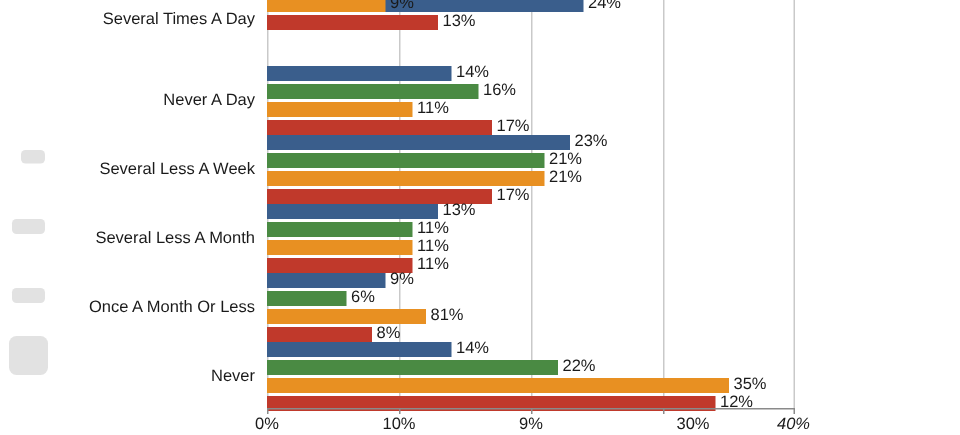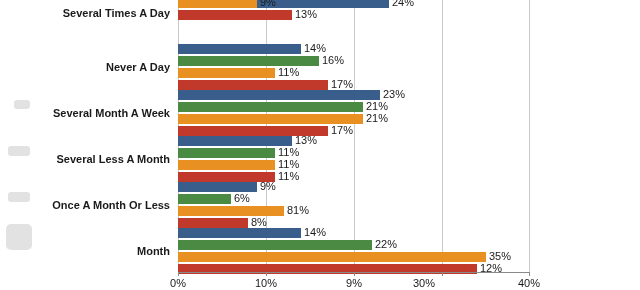--- a/index.html
+++ b/index.html
@@ -71,21 +71,20 @@
   }
   .cat-label {
     position: absolute;
     right: 100%;
     margin-right: 8px;
     font-size: 11px;
     color: #1a1a1a;
     white-space: nowrap;
     text-align: right;
     line-height: 1;
-    font-weight: bold;
   }
   .bar-row {
     position: absolute;
     left: 0;
     height: 10px;
   }
   .bar {
     position: absolute;
     left: 0;
     top: 0;
@@ -153,21 +152,21 @@
         <div class="bar" style="width:97px; background:#e89022;"></div>
         <div class="bar-value" style="left:97px;">11%</div>
       </div>
       <div class="bar-row" style="top:36px;">
         <div class="bar" style="width:150px; background:#c0392b;"></div>
         <div class="bar-value" style="left:150px;">17%</div>
       </div>
     </div>
 
     <div class="group" style="top:90px;">
-      <div class="cat-label" style="top:18px;">Several Month A Week</div>
+      <div class="cat-label" style="top:18px;">Several Less A Week</div>
       <div class="bar-row" style="top:0px;">
         <div class="bar" style="width:202px; background:#3a5e8c;"></div>
         <div class="bar-value" style="left:202px;">23%</div>
       </div>
       <div class="bar-row" style="top:12px;">
         <div class="bar" style="width:185px; background:#4a8a43;"></div>
         <div class="bar-value" style="left:185px;">21%</div>
       </div>
       <div class="bar-row" style="top:24px;">
         <div class="bar" style="width:185px; background:#e89022;"></div>
@@ -213,21 +212,21 @@
         <div class="bar" style="width:106px; background:#e89022;"></div>
         <div class="bar-value" style="left:106px;">81%</div>
       </div>
       <div class="bar-row" style="top:36px;">
         <div class="bar" style="width:70px; background:#c0392b;"></div>
         <div class="bar-value" style="left:70px;">8%</div>
       </div>
     </div>
 
     <div class="group" style="top:228px;">
-      <div class="cat-label" style="top:18px;">Month</div>
+      <div class="cat-label" style="top:18px;">Never</div>
       <div class="bar-row" style="top:0px;">
         <div class="bar" style="width:123px; background:#3a5e8c;"></div>
         <div class="bar-value" style="left:123px;">14%</div>
       </div>
       <div class="bar-row" style="top:12px;">
         <div class="bar" style="width:194px; background:#4a8a43;"></div>
         <div class="bar-value" style="left:194px;">22%</div>
       </div>
       <div class="bar-row" style="top:24px;">
         <div class="bar" style="width:308px; background:#e89022;"></div>
@@ -243,16 +242,16 @@
   <div class="axis-line"></div>
   <div class="tick-mark" style="left:178px;"></div>
   <div class="tick-mark" style="left:266px;"></div>
   <div class="tick-mark" style="left:354px;"></div>
   <div class="tick-mark" style="left:442px;"></div>
   <div class="tick-mark" style="left:529px;"></div>
 
   <div class="tick-label" style="left:178px;">0%</div>
   <div class="tick-label" style="left:266px;text-align:center;">10%</div>
   <div class="tick-label" style="left:354px;">9%</div>
-  <div class="tick-label" style="left:424px;text-align:right;">30%</div>
-  <div class="tick-label" style="left:529px;">40%</div>
+  <div class="tick-label" style="left:462px;text-align:right;">30%</div>
+  <div class="tick-label" style="left:529px;font-style:italic;">40%</div>
 
 </div>
 
 </body></html>

